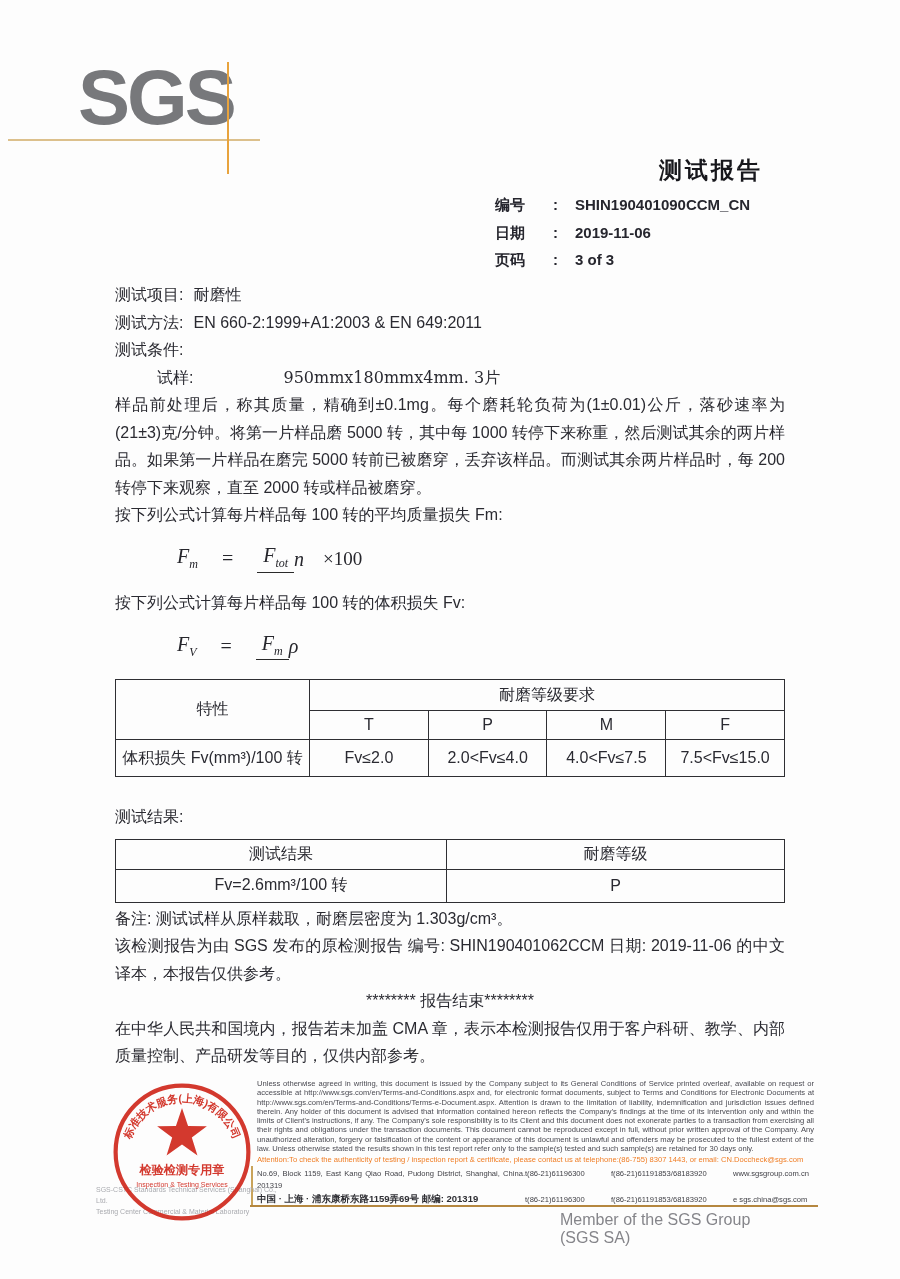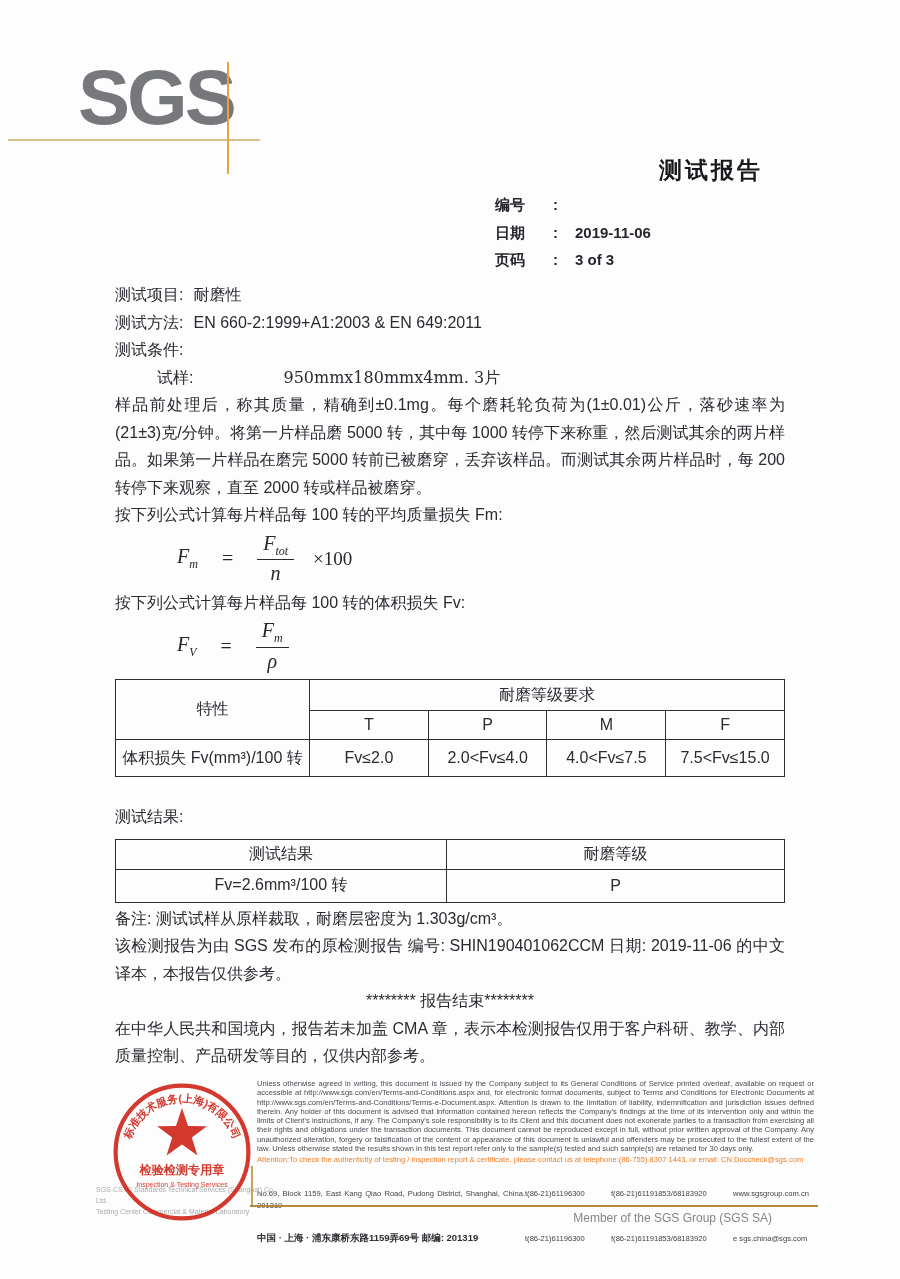--- a/index.html
+++ b/index.html
@@ -34,21 +34,21 @@
   .kv-val{margin-left:10px;}
   .indent{padding-left:42px;gap:48px;}
   .serif{font-family:"DejaVu Serif","Liberation Serif",serif;margin-left:42px;}
   .para{line-height:27.5px;text-align:justify;}
   .formula{
     display:flex;align-items:center;margin:5px 0 5px 62px;height:50px;
     font-family:"Liberation Serif","DejaVu Serif",serif;font-style:italic;font-size:20px;color:#26262c;gap:16px;
   }
   .formula sub{font-size:12px;font-style:italic;}
   .feq{margin:0 8px;font-style:normal;}
-  .frac{display:inline-flex;flex-direction:column;align-items:center;}
+  .frac{display:inline-flex;flex-direction:row;align-items:center;}
   .frac .num{border-bottom:1.6px solid #2a2a2a;padding:0 6px 1px;line-height:1.15;}
   .frac .den{line-height:1.2;padding-top:1px;}
   .ftail{margin-left:3px;font-style:normal;font-size:19px;}
   .tbl{width:100%;border-collapse:collapse;table-layout:fixed;margin-top:8px;}
   .tbl td{border:1.7px solid #2f2f33;text-align:center;font-size:16px;padding:0;vertical-align:middle;}
   .req-tbl .r1 td{height:30px;}
   .req-tbl .r2 td{height:28px;}
   .req-tbl .r3 td{height:36px;}
   .res-tbl .r1 td{height:29px;}
   .res-tbl .r2 td{height:32px;}
@@ -65,42 +65,43 @@
   }
   .fineprint{
     position:absolute;left:257px;top:1079px;width:557px;
     font-size:7.6px;line-height:9.3px;color:#4a4a52;text-align:justify;
   }
   .attention{color:#f07d24;margin-top:2px;text-align:left;}
   .addr{margin-top:3px;}
   .addr-row{display:flex;align-items:baseline;line-height:12.5px;color:#3f3f45;}
   .addr-a{width:268px;}
   .addr-t{width:86px;}
-  .addr-f{width:122px;margin-top:20px;}
+  .addr-f{width:122px;}
   .addr-w{flex:1;}
   .addr-cn{font-size:9.5px;font-weight:bold;color:#2e2e33;}
   .vrule{position:absolute;left:251px;top:1166px;width:2px;height:41px;background:#c9a35a;}
   .hrule{position:absolute;left:250px;top:1205px;width:568px;height:2px;background:#b5873f;}
-  .member{position:absolute;left:560px;top:1211px;width:212px;text-align:right;font-size:12px;color:#85858a;}
+  .member{position:absolute;left:560px;top:1211px;width:212px;font-size:16px;color:#85858a;}
 </style>
 </head>
 <body>
 
 <div class="page">
 
   <div class="logo-text">SGS</div>
   <div class="logo-hline"></div>
   <div class="logo-vline"></div>
 
   <div class="title">测试报告</div>
 
   <div class="meta">
     <div class="meta-row">
       <span class="meta-label">编号</span>
       <span class="meta-colon">:</span>
+      <span class="meta-value">SHIN190401090CCM_CN</span>
     </div>
     <div class="meta-row">
       <span class="meta-label">日期</span>
       <span class="meta-colon">:</span>
       <span class="meta-value">2019-11-06</span>
     </div>
     <div class="meta-row">
       <span class="meta-label">页码</span>
       <span class="meta-colon">:</span>
       <span class="meta-value">3 of 3</span>

